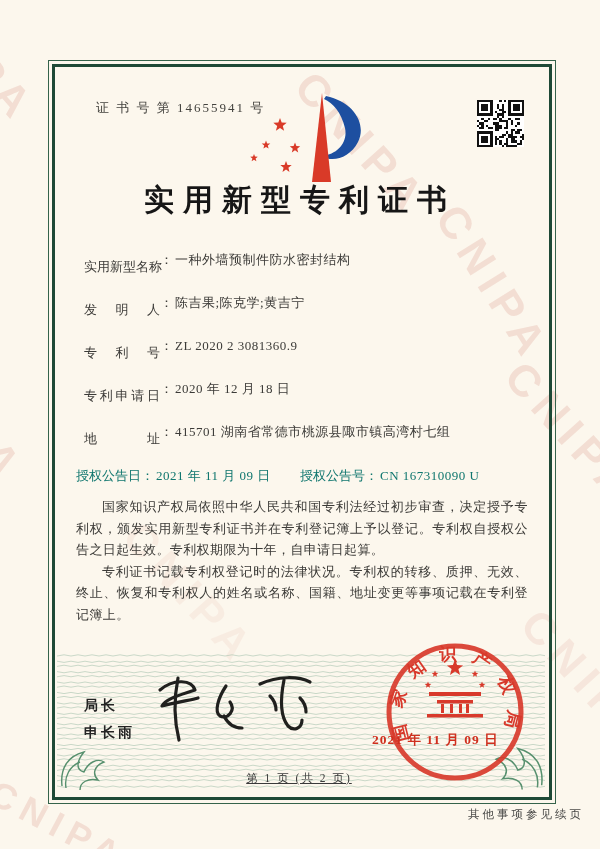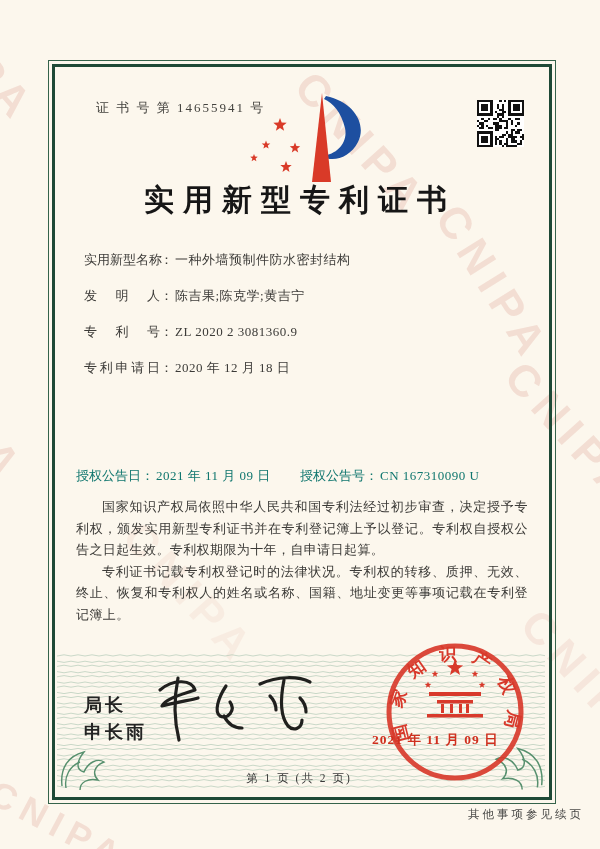--- a/index.html
+++ b/index.html
@@ -12,40 +12,40 @@
   
   .frame{position:absolute;left:52px;top:64px;width:494px;height:730px;z-index:1;
          border:3px solid #1e4936;outline:1px solid #35634b;outline-offset:3px;}
   .cert-no{position:absolute;left:96px;top:99px;z-index:2;font-size:13px;color:#44433f;letter-spacing:2px;}
   .qr{position:absolute;left:477px;top:100px;width:47px;height:47px;z-index:2;}
   .logo{position:absolute;left:236px;top:90px;width:128px;height:98px;z-index:2;}
   .title{position:absolute;left:0;top:180px;width:100%;z-index:2;text-align:center;
          font-size:30px;font-weight:bold;letter-spacing:9px;color:#161616;}
   .fields{position:absolute;left:84px;top:250px;z-index:2;font-size:13px;color:#3c3b38;}
   .frow{line-height:19px;margin-bottom:17px;white-space:nowrap;}
-  .flabel{display:inline-block;width:76px;text-align:justify;text-align-last:justify;vertical-align:top;}
+  .flabel{display:inline-block;width:76px;text-align:justify;text-align-last:justify;vertical-align:top;margin-top:7px;}
   .fvalue{margin-left:2px;letter-spacing:.5px;margin-top:47px;}
   .grow{position:absolute;left:76px;top:466px;z-index:2;font-size:13px;color:#0f766e;white-space:nowrap;line-height:19px;}
   .gpair2{position:absolute;left:224px;top:0;white-space:nowrap;}
   .paras{position:absolute;left:76px;top:496px;width:452px;z-index:2;font-size:13px;
          line-height:21.5px;text-align:justify;color:#3b3a37;}
   .paras p{margin:0;text-indent:2em;letter-spacing:.4px;}
   .guilloche{position:absolute;left:57px;top:652px;width:488px;height:138px;z-index:1;overflow:hidden;}
   .guilloche path{fill:none;stroke:#a6c3ae;stroke-width:.7;opacity:.85;}
   .flourish{position:absolute;z-index:2;}
   .flourish path{fill:none;stroke:#57906e;stroke-width:1.4;}
   .signer{position:absolute;left:84px;top:692px;z-index:3;font-family:"Liberation Sans",sans-serif;
-          font-weight:bold;font-size:18px;letter-spacing:3px;line-height:27px;color:#242424;}
+          font-weight:bold;font-size:14px;letter-spacing:3px;line-height:27px;color:#242424;}
   .sig{position:absolute;left:148px;top:664px;z-index:3;}
   .sig path{fill:none;stroke:#20201e;stroke-width:3.2;stroke-linecap:round;stroke-linejoin:round;}
   .seal{position:absolute;left:381px;top:638px;width:148px;height:148px;z-index:3;}
   .seal-date{position:absolute;left:372px;top:731px;width:170px;z-index:4;font-size:13.5px;
              font-weight:bold;color:#cf2f1e;letter-spacing:1px;}
   .page-info{position:absolute;left:52px;top:771px;width:494px;z-index:2;text-align:center;
-             font-size:11.5px;letter-spacing:2px;color:#3a3a3a;}
+             font-size:11.5px;letter-spacing:2px;color:#3a3a3a;text-decoration:underline;}
   .footer-note{position:absolute;left:0;top:807px;width:584px;z-index:2;text-align:right;
                font-size:11.5px;letter-spacing:3px;color:#4a4a48;}
 </style>
 </head>
 <body>
 
 <div class="page">
 
   <span class="wm" style="left:-70px;top:-30px;">CNIPA</span>
   <span class="wm" style="left:322px;top:62px;">CNIPA</span>
@@ -202,20 +202,23 @@
     </div>
     <div class="frow">
       <span class="flabel">发明人</span><span>：</span><span class="fvalue">陈吉果;陈克学;黄吉宁</span>
     </div>
     <div class="frow">
       <span class="flabel">专利号</span><span>：</span><span class="fvalue">ZL 2020 2 3081360.9</span>
     </div>
     <div class="frow">
       <span class="flabel">专利申请日</span><span>：</span><span class="fvalue">2020 年 12 月 18 日</span>
     </div>
+    <div class="frow">
+      <span class="flabel">地址</span><span>：</span><span class="fvalue">415701 湖南省常德市桃源县陬市镇高湾村七组</span>
+    </div>
   </div>
 
   <div class="grow">
     <span>授权公告日</span><span>：</span><span class="fvalue">2021 年 11 月 09 日</span>
     <span class="gpair2">
       <span>授权公告号</span><span>：</span><span class="fvalue">CN 167310090 U</span>
     </span>
   </div>
 
   <div class="paras">

